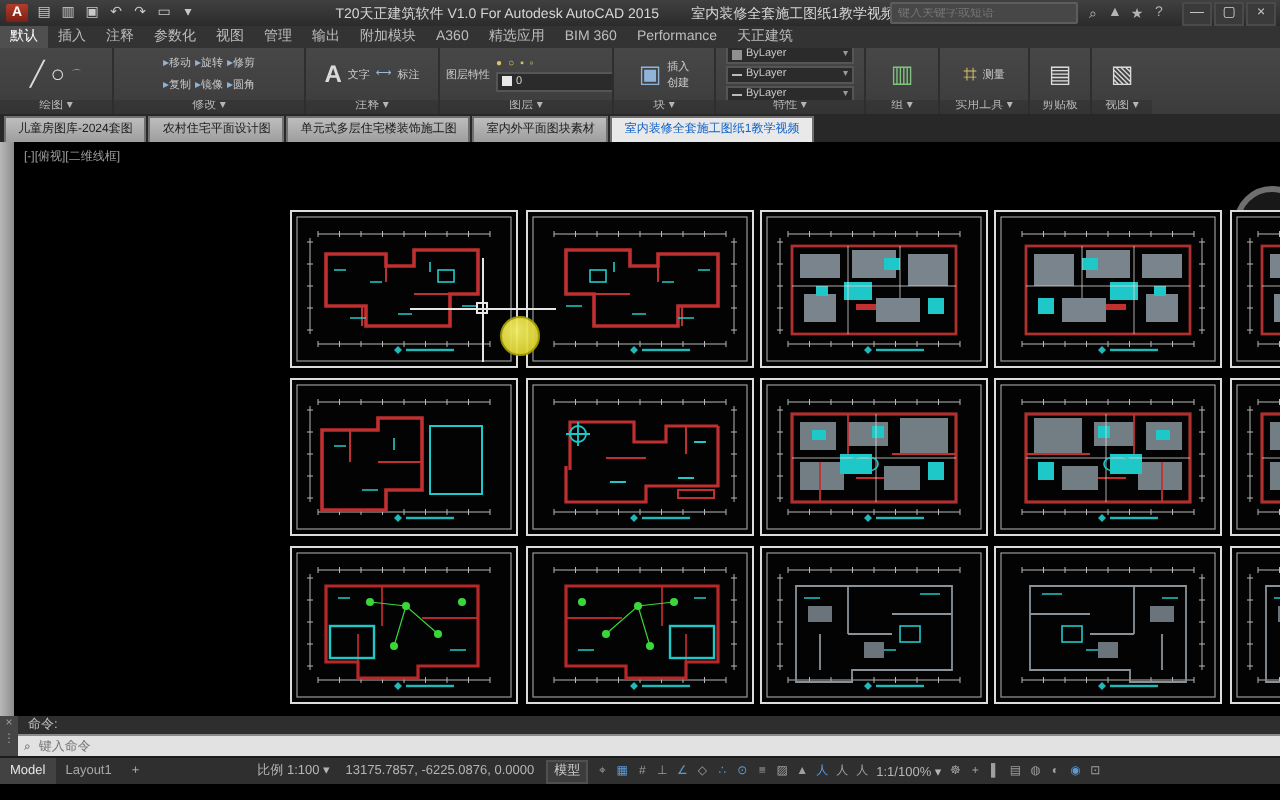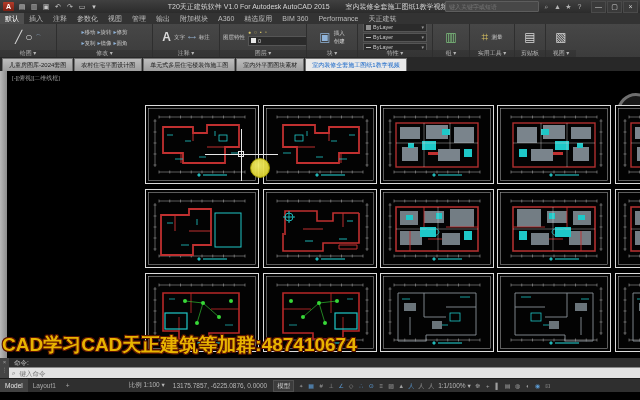--- a/index.html
+++ b/index.html
@@ -1040,21 +1040,20 @@
               <rect x="52" y="48" width="10" height="8"></rect>
             </g>
           </g>
           <path d="M52 70 l2 2 2 -2 -2 -2 z" fill="#20b8b8"></path>
           <rect x="58" y="69.4" width="24" height="1.2" fill="#20b8b8"></rect>
         </svg></div>
       <div class="ch-h" style="left:205px;top:83px;width:73px;height:1px;"></div>
     <div class="ch-v" style="left:241px;top:58px;width:1px;height:52px;"></div>
     <div class="pickbox" style="left:238px;top:80px;"></div>
     <div class="pointer" style="left:250px;top:87px;"></div>
-    <div class="overlay">CAD学习CAD天正建筑等加群:487410674</div>
   </div>
 
   <div class="cmdgrip">×<br>⋮</div>
   <div class="cmdhist">
     <span>命令:</span>
   </div>
   <div class="cmdinput">
     <span class="wrench">⌕</span>
     <input readonly="" placeholder="键入命令" style="">
   </div>

